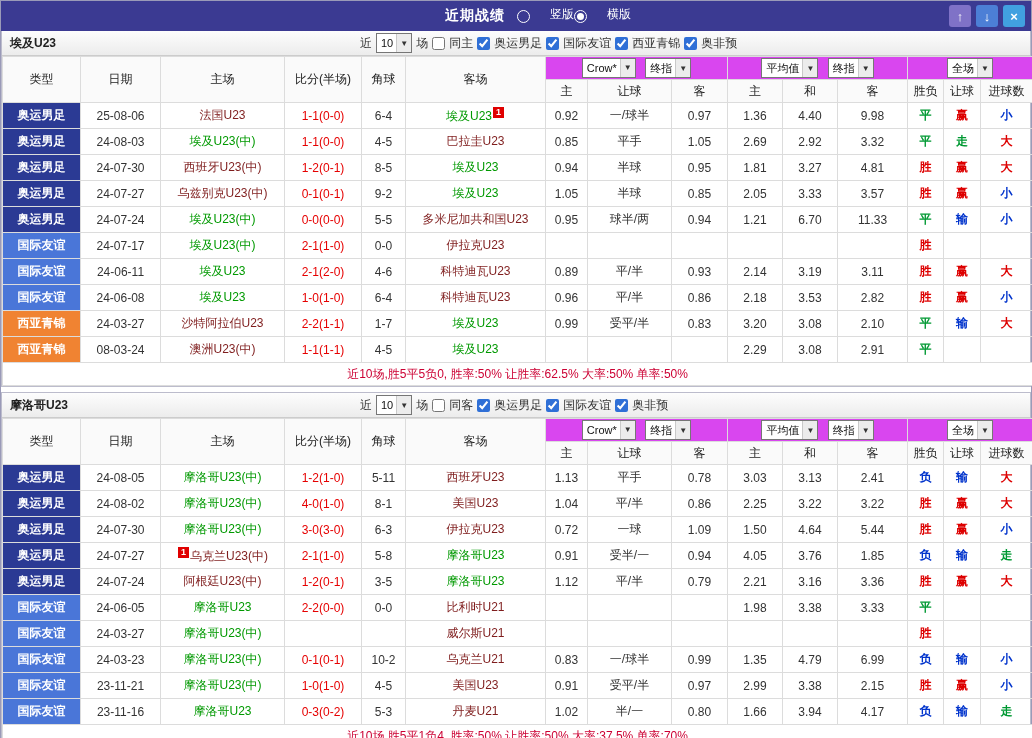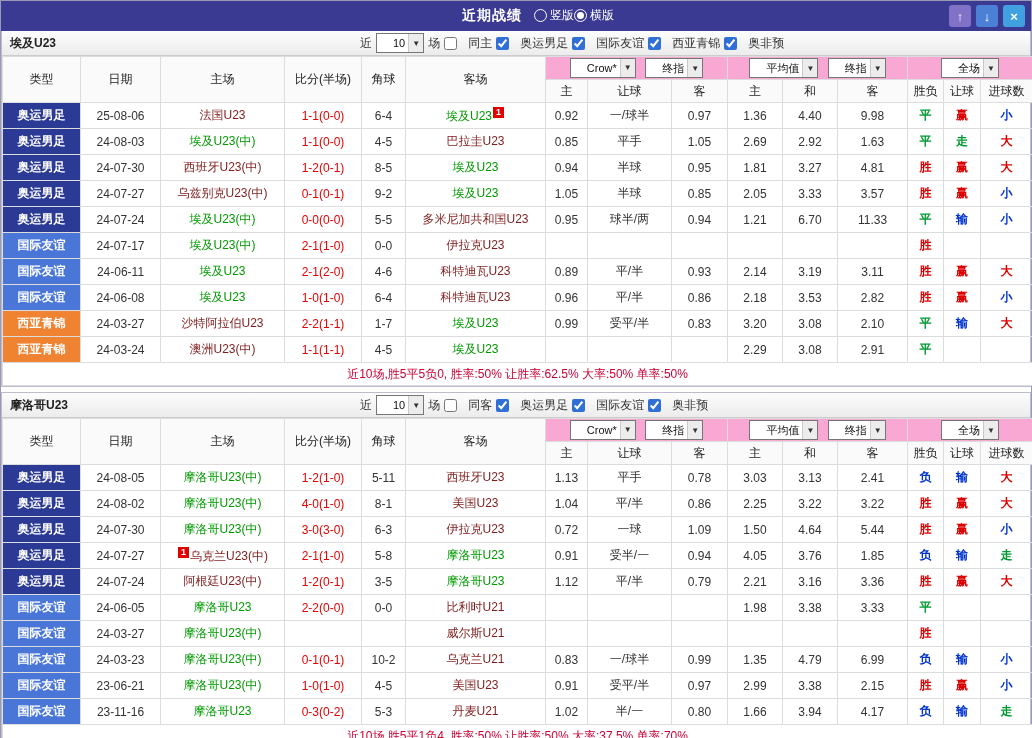--- a/index.html
+++ b/index.html
@@ -3,49 +3,49 @@
 <meta charset="utf-8">
 <style>
   html,body{margin:0;padding:0;background:#fff;}
   body{width:1032px;font-family:"Liberation Sans","DejaVu Sans",sans-serif;font-size:12px;color:#333;}
   .page{width:1030px;border:1px solid #9a9ab8;}
 
   
   .titlebar{height:30px;background:var(--titlebar-bg,#3b3a92);display:flex;align-items:center;position:relative;}
   .tb-center{flex:1;display:flex;justify-content:center;align-items:center;gap:12px;color:#fff;margin-left:44px;}
   .tb-title{font-weight:bold;font-size:14px;letter-spacing:1px;}
-  .rad-label{display:inline-flex;align-items:center;gap:3px;color:#fff;font-size:12px;cursor:pointer;}
+  .rad-label{display:inline-flex;align-items:flex-end;gap:20px;color:#fff;font-size:12px;cursor:pointer;}
   .rad{width:11px;height:11px;border:1px solid #fff;border-radius:50%;display:inline-block;position:relative;background:transparent;}
   .rad.on::after{content:'';position:absolute;left:2px;top:2px;right:2px;bottom:2px;background:#fff;border-radius:50%;}
   .tb-buttons{position:absolute;right:6px;top:4px;display:flex;gap:5px;}
   .tbtn{width:22px;height:22px;border-radius:3px;color:#fff;display:flex;align-items:center;justify-content:center;font-size:13px;font-weight:bold;cursor:pointer;}
   .tbtn.up{background:#7f72c7;}
   .tbtn.down{background:#4c7fd6;}
   .tbtn.close{background:#41a0e0;}
 
   
   .sec{border:1px solid #bcbccc;border-top:none;}
   .sec + .sec{margin-top:5px;border-top:1px solid #bcbccc;}
   .sec-head{height:24px;display:flex;align-items:center;background:linear-gradient(#fdfdfd,#ececec);border-bottom:1px solid #ccc;position:relative;}
   .team{font-weight:bold;margin-left:8px;color:#222;}
   .filters{position:absolute;left:358px;display:flex;align-items:center;gap:4px;white-space:nowrap;}
-  .cb{display:inline-flex;align-items:center;gap:10px;cursor:pointer;}
+  .cb{display:inline-flex;align-items:center;gap:3px;cursor:pointer;}
   .cb input{width:13px;height:13px;accent-color:#2f6fd6;margin:0 1px 0 0;vertical-align:middle;}
   .leagues{display:inline-flex;align-items:center;gap:4px;}
 
   
-  .sel{display:inline-flex;align-items:center;border:1px solid #767676;background:#fff;height:18px;padding-left:16px;font-size:11px;cursor:pointer;color:#111;}
+  .sel{display:inline-flex;align-items:center;border:1px solid #767676;background:#fff;height:18px;padding-left:4px;font-size:11px;cursor:pointer;color:#111;}
   .sel b{font-weight:normal;}
   .sel i.arr{font-style:normal;display:inline-flex;align-items:center;justify-content:center;width:14px;height:100%;margin-left:3px;border-left:1px solid #c9c9c9;background:#ececec;font-size:8px;color:#333;}
 
   
   table.grid{border-collapse:collapse;table-layout:fixed;width:100%;font-size:12px;}
   .grid th,.grid td{border:1px solid #dcdcdc;text-align:center;overflow:hidden;white-space:nowrap;padding:0 1px;}
   .grid thead th{font-weight:normal;background:#fafafa;height:22px;color:#222;}
-  .grid thead .selcell{background:#f9a8d4;}
+  .grid thead .selcell{background:#d946ef;}
   .grid thead .selcell .sel{margin:0 3px;}
   .grid tbody td{height:25px;}
   .t-oly{background:var(--type-olympic,#2b3a94);color:#fff;font-weight:bold;}
   .t-fri{background:var(--type-friendly,#4a76d8);color:#fff;font-weight:bold;}
   .t-wa{background:var(--type-wasia,#f08332);color:#fff;font-weight:bold;}
   .score{color:var(--score,#e60000);}
   .focal{color:var(--focal,#009900);}
   .opp{color:#7f1d1d;}
   .card{display:inline-block;background:#e00000;color:#fff;font-size:9px;line-height:11px;min-width:9px;padding:0 1px;vertical-align:super;margin:0 1px;font-weight:bold;}
   .r-win{color:var(--win,#dd0000);font-weight:bold;}
@@ -203,21 +203,21 @@
               <td>24-08-03</td>
               <td><span class="focal">埃及U23(中)</span></td>
               <td class="score">1-1(0-0)</td>
               <td>4-5</td>
               <td><span class="opp">巴拉圭U23</span></td>
               <td>0.85</td>
               <td>平手</td>
               <td>1.05</td>
               <td>2.69</td>
               <td>2.92</td>
-              <td>1.63</td>
+              <td>3.32</td>
               <td class="r-draw">平</td>
               <td class="r-draw">走</td>
               <td class="r-win">大</td>
             </tr>
             <tr>
               <td class="t-oly">奥运男足</td>
               <td>24-07-30</td>
               <td><span class="opp">西班牙U23(中)</span></td>
               <td class="score">1-2(0-1)</td>
               <td>8-5</td>
@@ -329,21 +329,21 @@
               <td>0.83</td>
               <td>3.20</td>
               <td>3.08</td>
               <td>2.10</td>
               <td class="r-draw">平</td>
               <td class="r-lose">输</td>
               <td class="r-win">大</td>
             </tr>
             <tr>
               <td class="t-wa">西亚青锦</td>
-              <td>24-03-24</td>
+              <td>08-03-24</td>
               <td><span class="opp">澳洲U23(中)</span></td>
               <td class="score">1-1(1-1)</td>
               <td>4-5</td>
               <td><span class="focal">埃及U23</span></td>
               <td></td>
               <td></td>
               <td></td>
               <td>2.29</td>
               <td>3.08</td>
               <td>2.91</td>
@@ -587,21 +587,21 @@
               <td>0.99</td>
               <td>1.35</td>
               <td>4.79</td>
               <td>6.99</td>
               <td class="r-lose">负</td>
               <td class="r-lose">输</td>
               <td class="r-lose">小</td>
             </tr>
             <tr>
               <td class="t-fri">国际友谊</td>
-              <td>23-06-21</td>
+              <td>23-11-21</td>
               <td><span class="focal">摩洛哥U23(中)</span></td>
               <td class="score">1-0(1-0)</td>
               <td>4-5</td>
               <td><span class="opp">美国U23</span></td>
               <td>0.91</td>
               <td>受平/半</td>
               <td>0.97</td>
               <td>2.99</td>
               <td>3.38</td>
               <td>2.15</td>

